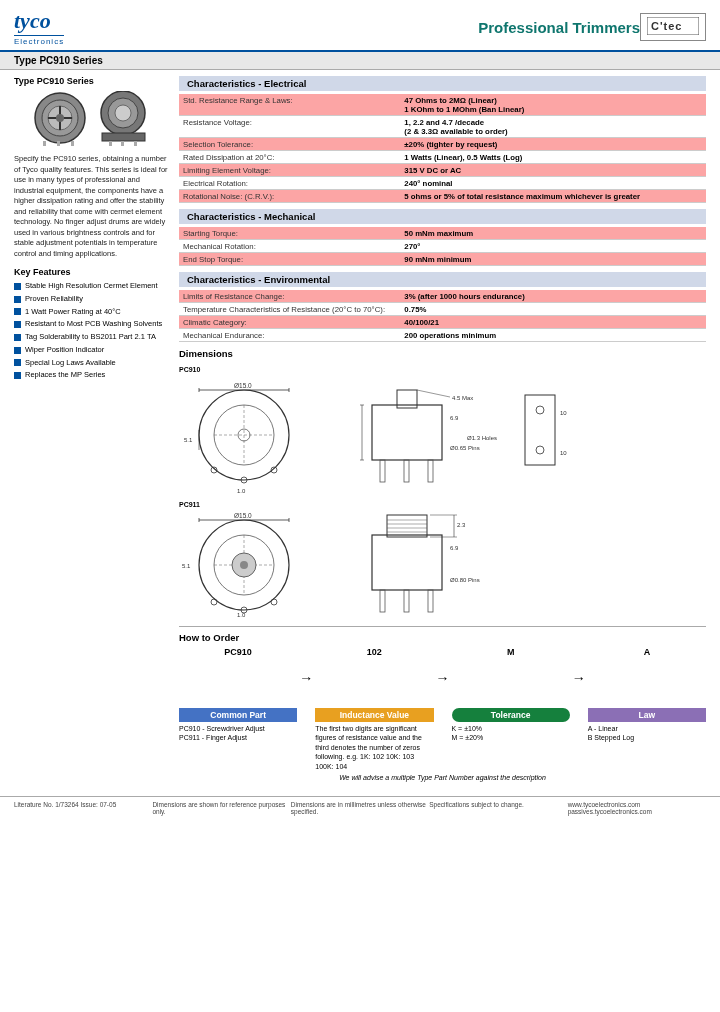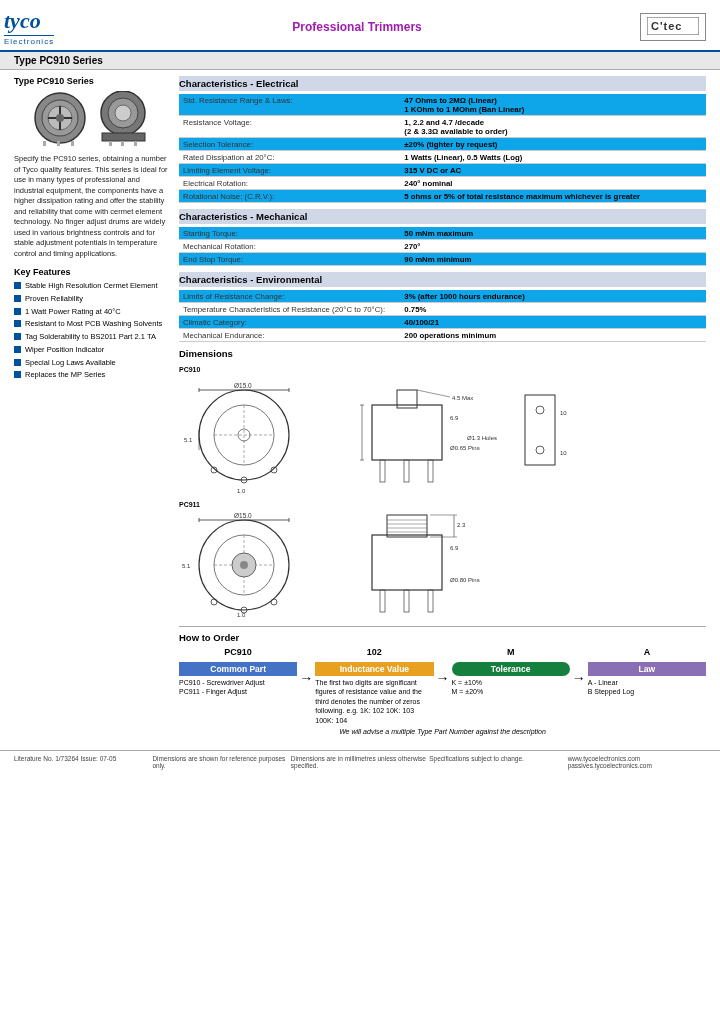--- a/index.html
+++ b/index.html
@@ -10,44 +10,44 @@
       font-family: Arial, Helvetica, sans-serif;
       font-size: 9px;
       color: #000;
     }
 
     
     .header {
       display: flex;
       align-items: center;
       justify-content: space-between;
-      padding: 8px 14px 4px 4px;
+      padding: 8px 14px 4px 14px;
       border-bottom: 2px solid #00519e;
     }
     .logo-tyco {
       font-size: 22px;
       font-weight: bold;
       color: #00519e;
       font-family: 'Times New Roman', serif;
       font-style: italic;
     }
     .logo-electronics {
       font-size: 8px;
       color: #00519e;
       border-top: 1px solid #00519e;
       margin-top: 1px;
       padding-top: 1px;
       letter-spacing: 1px;
     }
     .header-title {
-      font-size: 12px;
-      font-weight: bold;
-      color: #a21caf;
+      font-size: 15px;
+      font-weight: bold;
+      color: #0f766e;
       flex: 1;
-      text-align: center;
+      text-align: right;
       margin-left: 20px;
     }
     .ctec-logo {
       border: 1px solid #888;
       padding: 3px 6px;
       font-size: 10px;
       font-weight: bold;
       letter-spacing: 1px;
       color: #333;
     }
@@ -95,21 +95,21 @@
       color: #222;
       margin-bottom: 8px;
     }
     .key-features-title {
       font-size: 9px;
       font-weight: bold;
       margin-bottom: 4px;
     }
     .feature-item {
       display: flex;
-      align-items: flex-start;
+      align-items: center;
       gap: 4px;
       margin-bottom: 3px;
       font-size: 7.5px;
       line-height: 1.3;
     }
     .feature-bullet {
       width: 7px;
       height: 7px;
       background: #00519e;
       flex-shrink: 0;
@@ -117,21 +117,21 @@
     }
 
     
     .right-col {
       flex: 1;
     }
 
     
     .section-header {
       background: #d0d8e8;
-      padding: 2px 0;
+      padding: 2px 8px;
       font-size: 9.5px;
       font-weight: bold;
       margin-bottom: 3px;
       border-left: none;
     }
 
     
     .char-table {
       width: 100%;
       border-collapse: collapse;
@@ -148,21 +148,21 @@
     .char-table td:first-child {
       width: 42%;
       font-weight: normal;
       color: #333;
     }
     .char-table td:last-child {
       color: #000;
       font-weight: bold;
     }
     .char-table tr.shaded {
-      background: #0ea5e9;
+      background: #fca5a5;
     }
 
     
     .dimensions-section {
       margin-bottom: 4px;
     }
     .dimensions-title {
       font-size: 9.5px;
       font-weight: bold;
     }
@@ -202,20 +202,21 @@
     .hto-box {
       padding: 2px 4px;
       font-size: 7.5px;
       border: none;
       min-height: 14px;
       display: flex;
       align-items: center;
       justify-content: center;
       font-weight: bold;
       font-size: 8.5px;
+      margin-top: 46px;
     }
     .hto-box.blue {
       background: #4472c4;
       color: #fff;
     }
     .hto-box.orange {
       background: #e8a020;
       color: #fff;
     }
     .hto-box.green {

